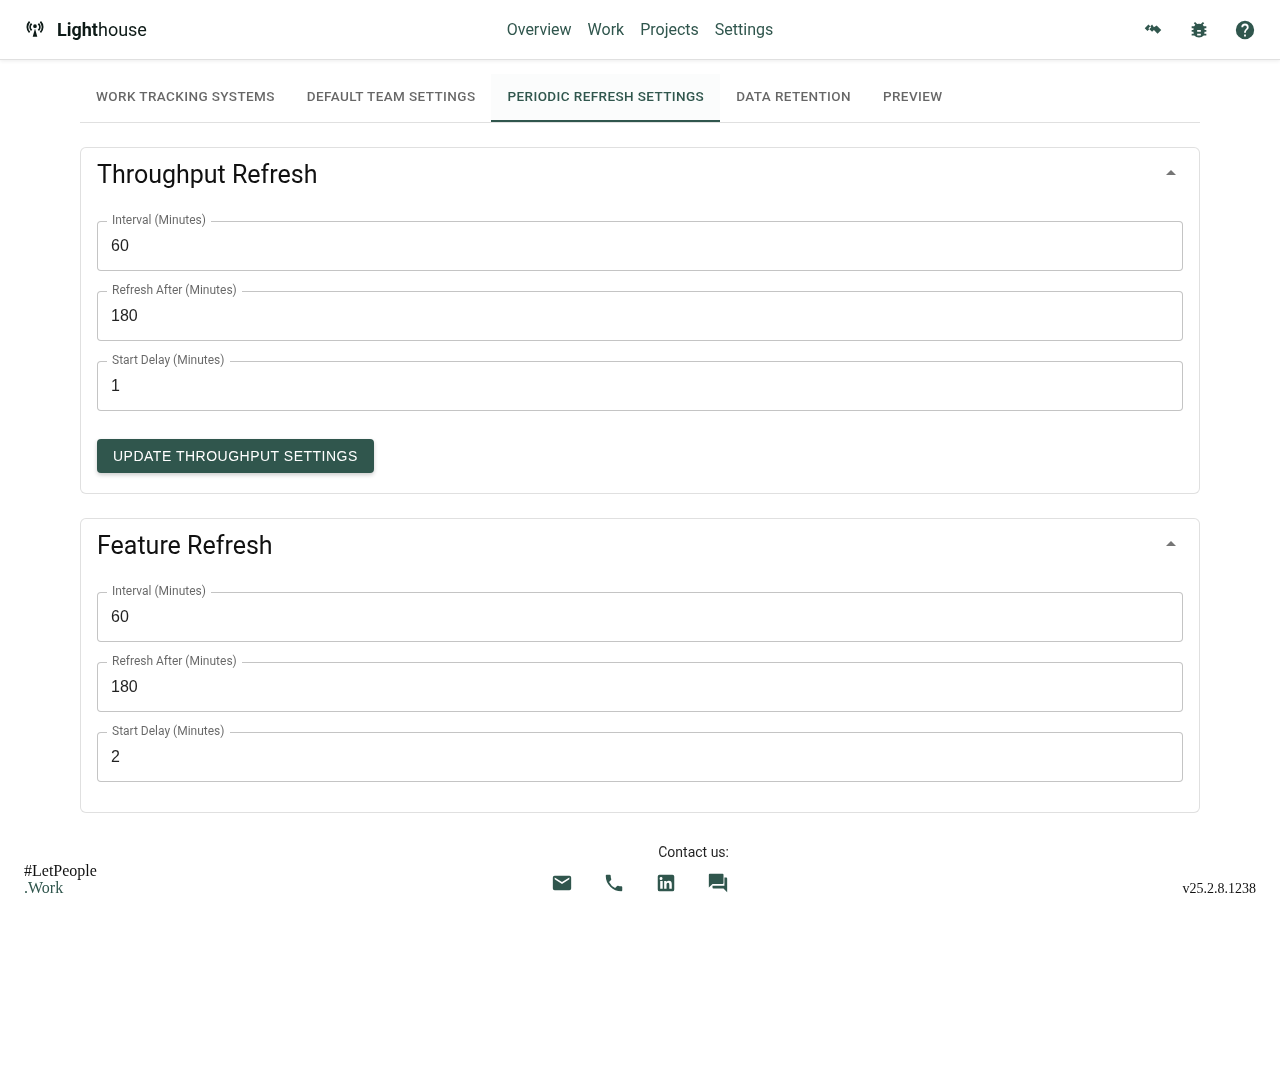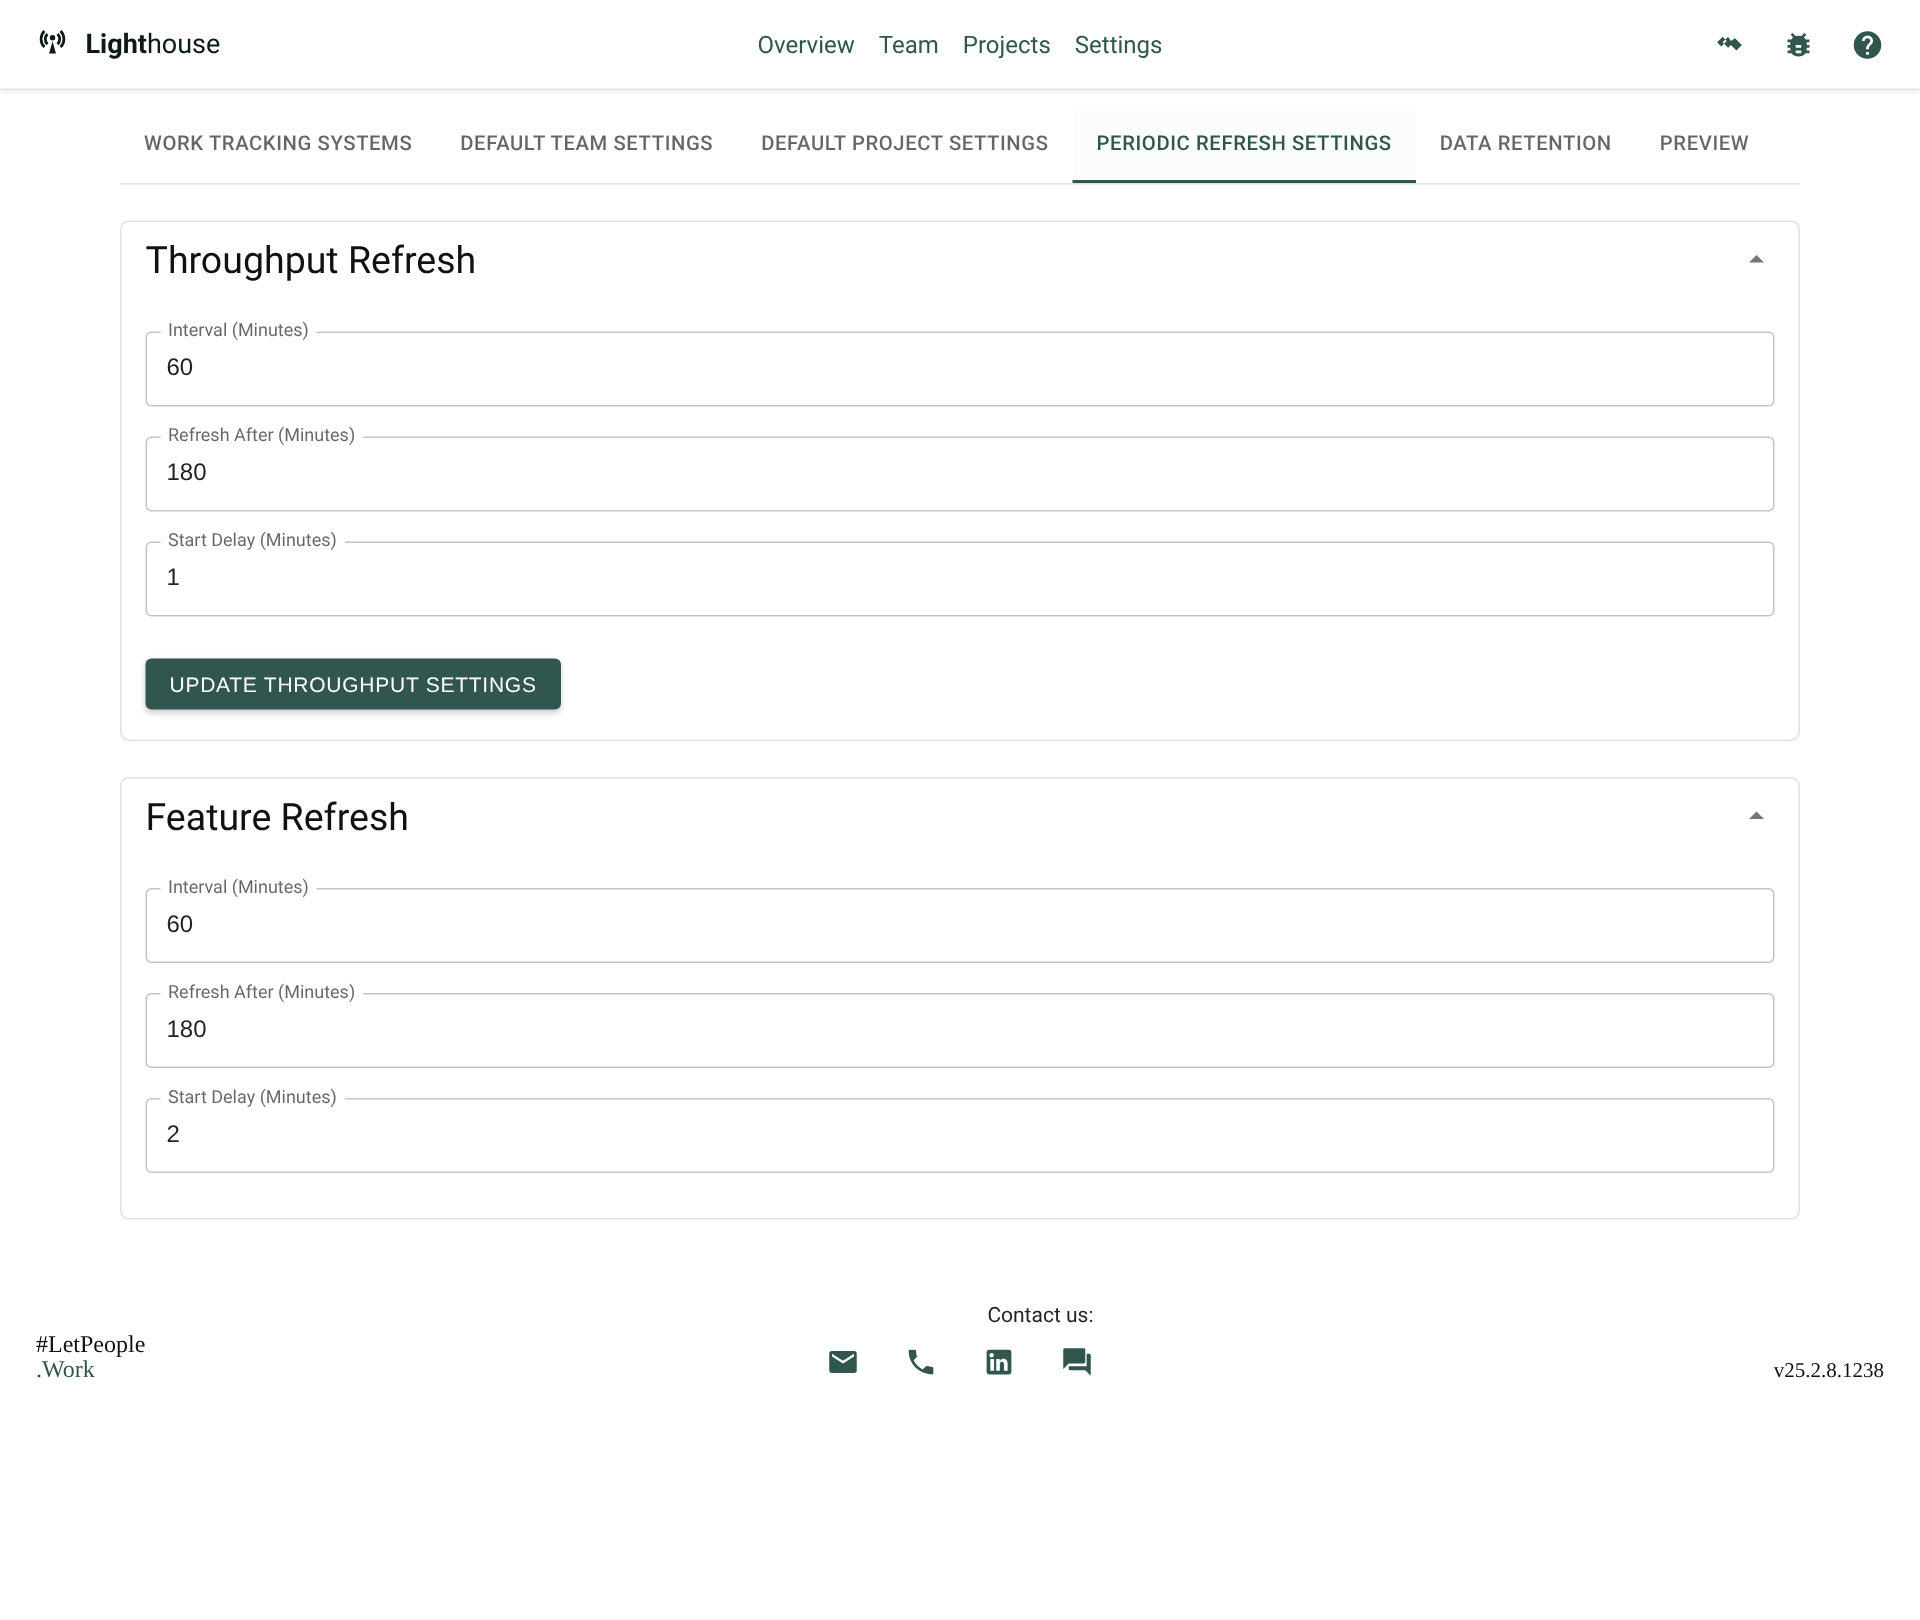--- a/index.html
+++ b/index.html
@@ -149,21 +149,20 @@
     margin-top:40px;
     display:flex;
     align-items:flex-end;
     padding:10px 24px 16px;
   }
   .hash{
     font-family:"Comic Sans MS","Segoe Script",cursive;
     font-size:16px;
     color:#111;
     line-height:1.05;
-    margin-top:26px;
   }
   .hash .wk{color:var(--brand);text-align:left;display:block;}
   .contact{
     position:absolute;
     left:50%;
     transform:translateX(-50%);
     text-align:right;
   }
   .contact-label{font-size:14px;color:var(--text);margin-bottom:12px;}
   .contact-icons{display:flex;gap:30px;justify-content:center;color:var(--brand);}
@@ -183,21 +182,21 @@
     <span>
       <svg viewBox="0 0 24 24" fill="currentColor">
           <path d="M12 8a2 2 0 1 0 0 4 2 2 0 0 0 0-4zm0 4.5 2.5 9h-5L12 12.5zM6.8 5.8a7.3 7.3 0 0 0 0 10.3l-1.4 1.4a9.3 9.3 0 0 1 0-13.1l1.4 1.4zm10.4 0 1.4-1.4a9.3 9.3 0 0 1 0 13.1l-1.4-1.4a7.3 7.3 0 0 0 0-10.3zM9 8a4.2 4.2 0 0 0 0 6l-1.4 1.4a6.2 6.2 0 0 1 0-8.8L9 8zm6 0 1.4-1.4a6.2 6.2 0 0 1 0 8.8L15 14a4.2 4.2 0 0 0 0-6z"></path>
         </svg>
     </span>
     <span class="logo-text"><b>Light</b><span>house</span></span>
   </div>
 
   <nav class="mainnav">
     <a>Overview</a>
-    <a>Team</a>
+    <a>Work</a>
     <a>Projects</a>
     <a class="active">Settings</a>
   </nav>
 
   <div class="header-icons">
     <span class="ico">
       <svg viewBox="0 0 24 24" fill="currentColor">
           <path d="M11 6 7 10l4 4 2-2 4 4 4-4-5-5-3 2-2-3zM3 10l4-4 3 3-4 4-3-3z"></path>
         </svg>
     </span>
@@ -212,21 +211,20 @@
         </svg>
     </span>
   </div>
 </header>
 
 <div class="page">
 
   <div class="tabs">
     <div class="tab">Work Tracking Systems</div>
     <div class="tab">Default Team Settings</div>
-    <div class="tab">Default Project Settings</div>
     <div class="tab active">Periodic Refresh Settings</div>
     <div class="tab">Data Retention</div>
     <div class="tab">Preview</div>
   </div>
 
   <section class="card">
     <div class="card-header">
       <div class="card-title">Throughput Refresh</div>
       <span class="chev">
         <svg viewBox="0 0 24 24" fill="currentColor">

